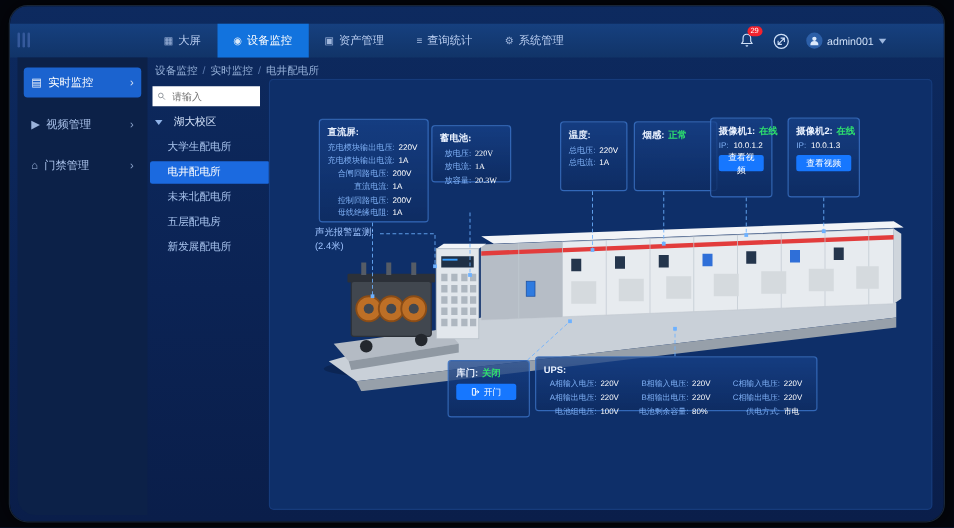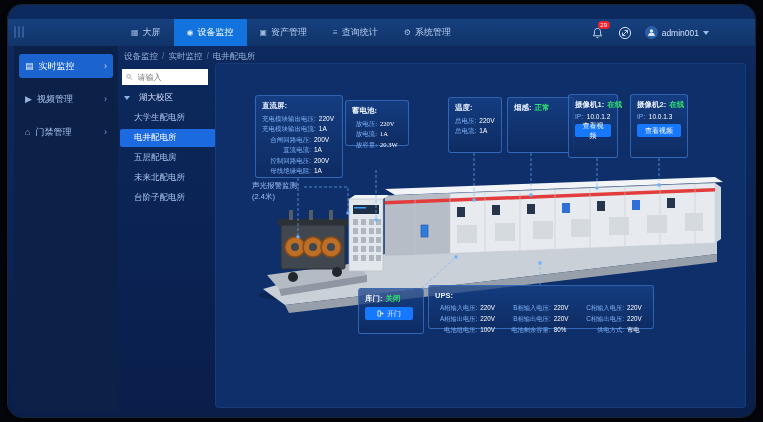--- a/index.html
+++ b/index.html
@@ -189,29 +189,29 @@
 
         <div class="tree-item">
           <span>大学生配电所</span>
         </div>
 
         <div class="tree-item active">
           <span>电井配电所</span>
         </div>
 
         <div class="tree-item">
+          <span>未来北配电所</span>
+        </div>
+
+        <div class="tree-item">
           <span>五层配电房</span>
         </div>
 
         <div class="tree-item">
-          <span>未来北配电所</span>
-        </div>
-
-        <div class="tree-item">
-          <span>台阶子配电所</span>
+          <span>新发展配电所</span>
         </div>
       </div>
   </div>
 
   <div id="content">
 
     <svg id="scene" viewBox="0 0 478 158">
       <ellipse cx="72" cy="140" rx="58" ry="7" fill="rgba(0,0,0,.2)"></ellipse>
       <polygon points="18,134 140,99 472,87 472,99 40,150" fill="#c9d0d8"></polygon>
       <polygon points="40,150 472,99 472,107 44,158" fill="#97a0aa"></polygon>

